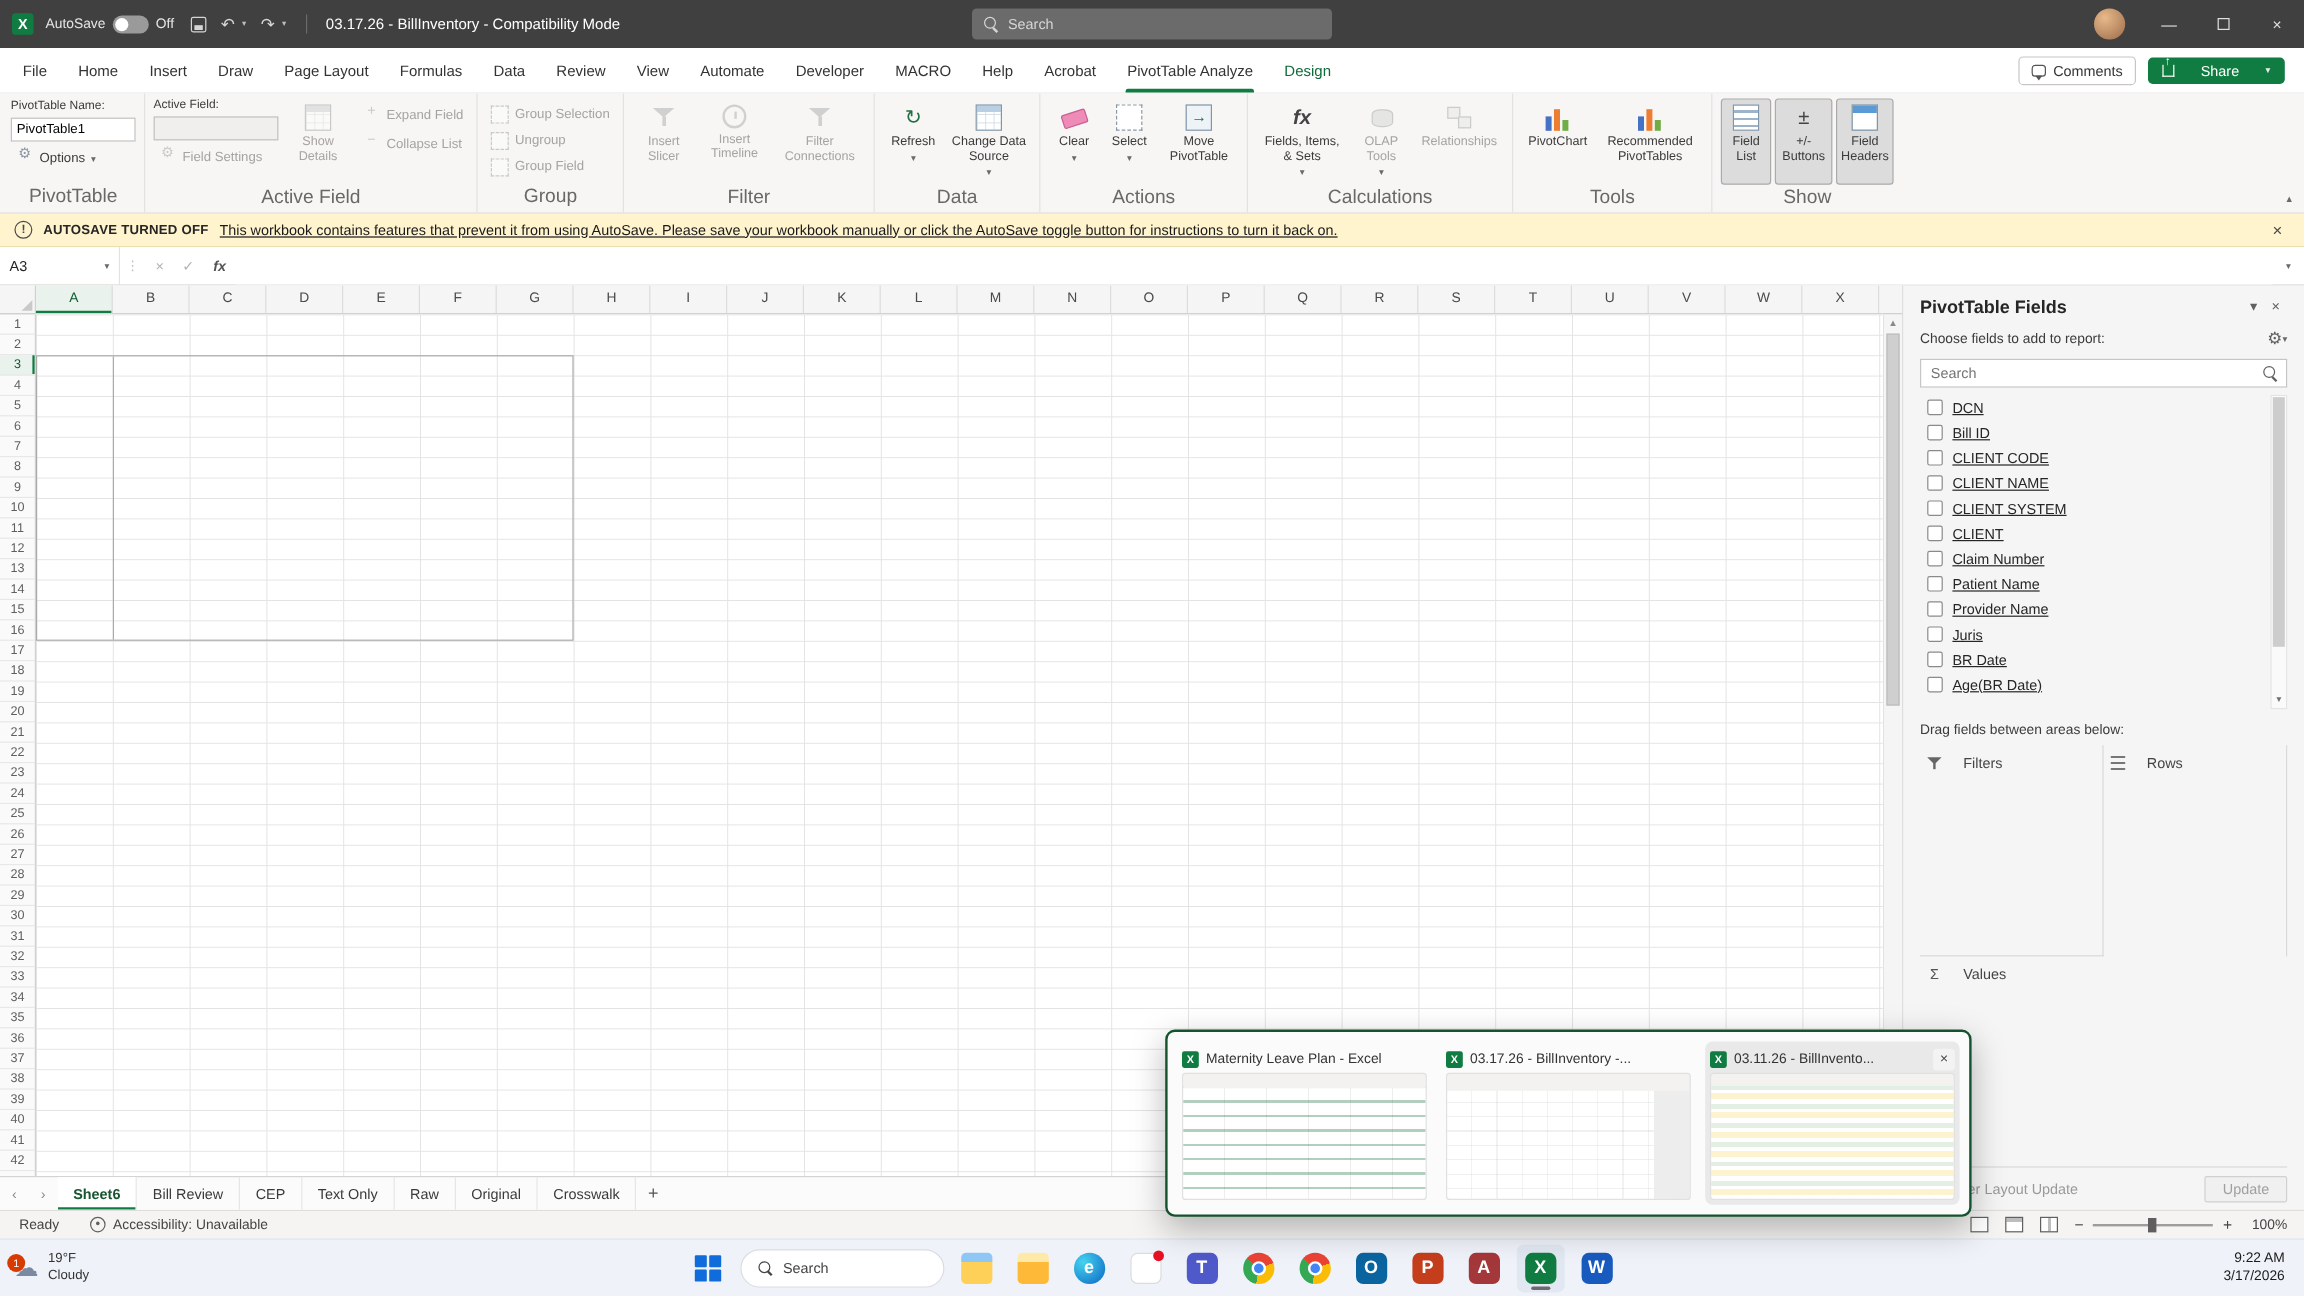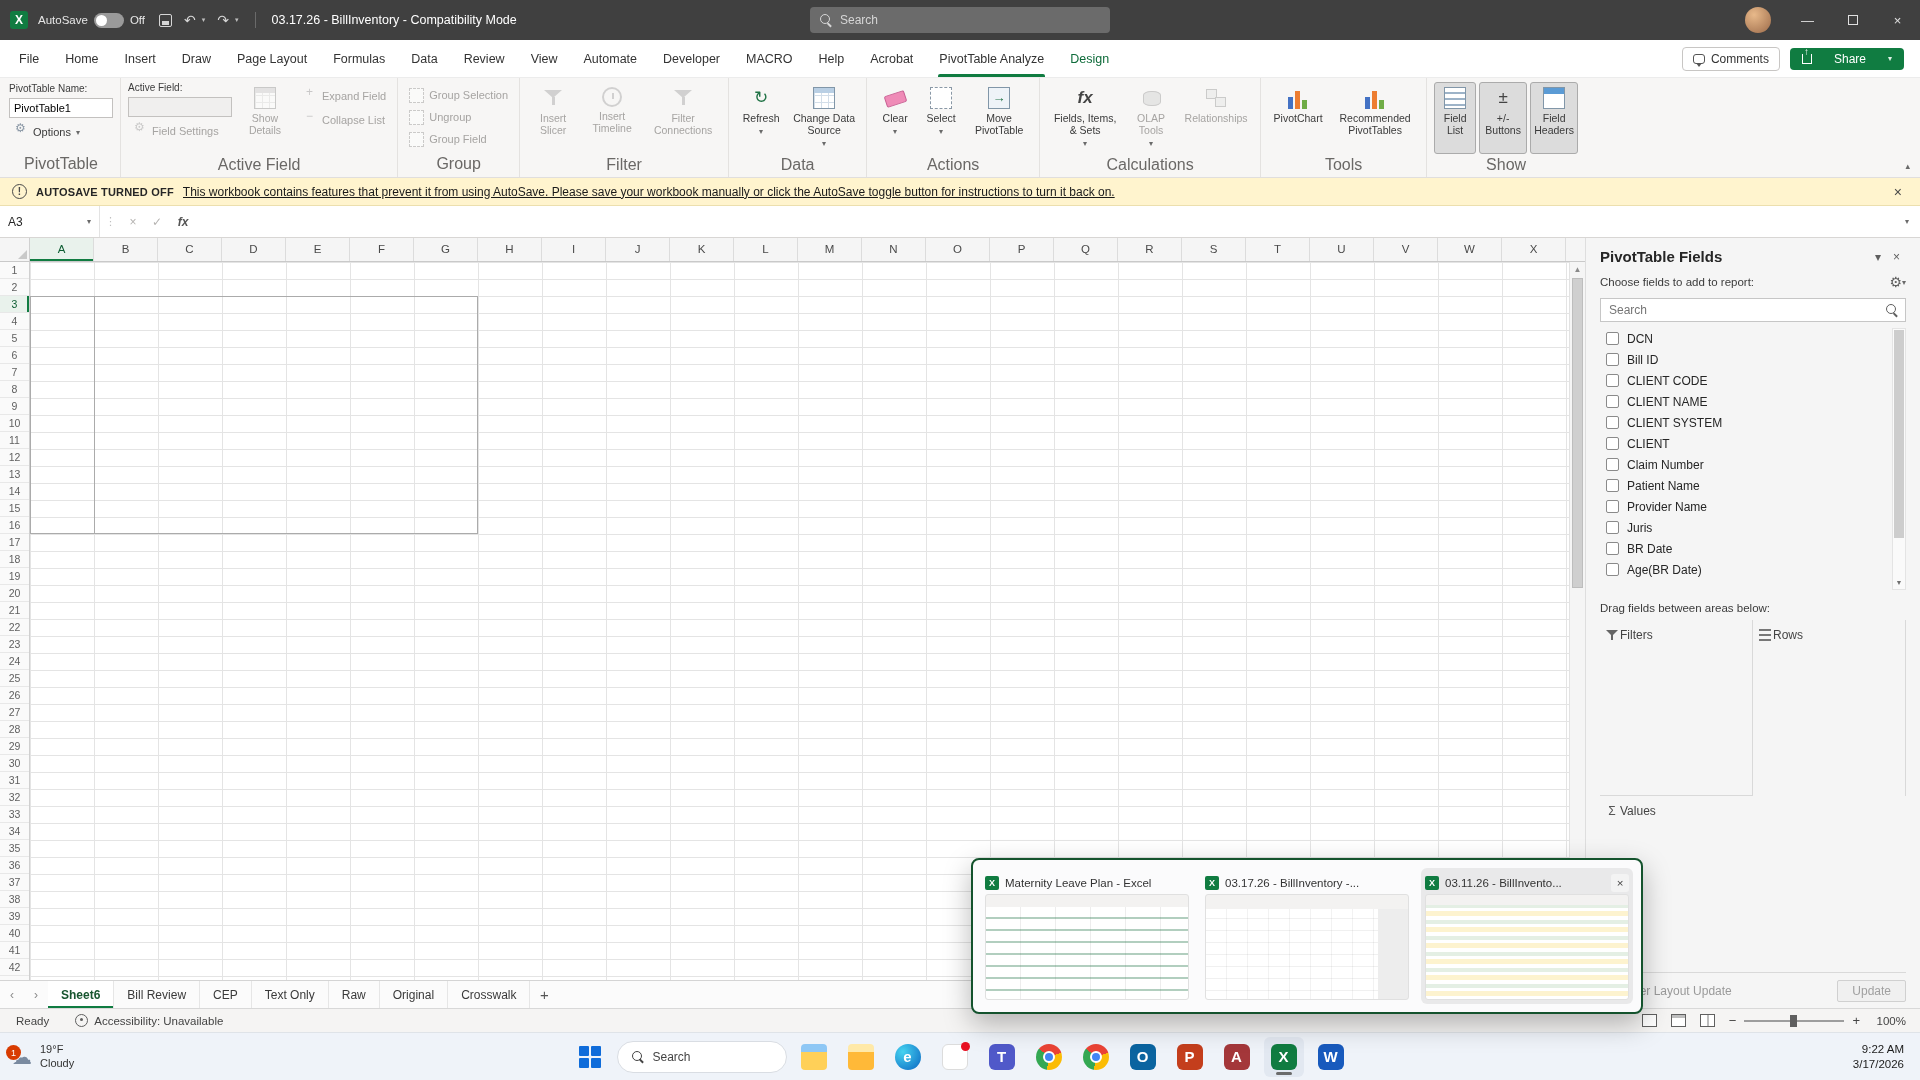--- a/index.html
+++ b/index.html
@@ -134,43 +134,43 @@
   .sheet-tab.active { background:#fff; font-weight:bold; color:#17552f; box-shadow:inset 0 -2px 0 #107c41; }
   .add-sheet { width:28px; display:flex; align-items:center; justify-content:center; color:#555; font-size:15px; }
   .sb-spacer { flex:1; }
   .sb-dots { width:20px; display:flex; align-items:center; justify-content:center; color:#777; }
   .hs-arrow { width:18px; display:flex; align-items:center; justify-content:center; color:#8a8a8a; font-size:10px; }
   .hs-track { width:520px; align-self:center; height:10px; background:#efefef; border-radius:5px; position:relative; margin-right:8px; }
   .hs-thumb { position:absolute; left:2px; top:1px; width:440px; height:8px; background:#cdcdcd; border-radius:4px; }
 
   
   .panel { width:335px; background:#f5f5f5; border-left:1px solid #dedede; display:flex; flex-direction:column; padding:10px 14px 0; }
-  .pf-titlerow { display:flex; align-items:center; }
+  .pf-titlerow { display:flex; }
   .pf-title { flex:1; font-size:15px; font-weight:bold; color:#262626; }
   .pf-hicon { color:#5f5f5f; font-size:12px; padding:0 6px; }
   .pf-choose { display:flex; align-items:center; margin-top:9px; }
   .pf-choose-label { flex:1; font-size:11.5px; color:#3b3b3b; }
   .gear { font-size:14px; color:#5f5f5f; font-style:normal; }
   .pf-search { position:relative; margin-top:8px; }
   .pf-search input { width:100%; height:24px; border:1px solid #c6c6c6; background:#fff; padding:0 26px 0 8px; font-size:12px; outline:none; color:#333; }
   .pf-search .mag { position:absolute; right:8px; top:6px; color:#5f5f5f; }
-  .pf-list-wrap { position:relative; height:262px; margin-top:6px; }
+  .pf-list-wrap { position:relative; height:262px; margin-top:6px;text-decoration:underline; }
   .pf-list { height:100%; overflow:hidden; padding-right:18px; }
   .field-item { height:21px; display:flex; align-items:center; gap:8px; padding-left:6px; font-size:12px; color:#262626; }
   .checkbox { width:13px; height:13px; border:1px solid #8a8a8a; background:#fff; border-radius:2px; flex:none; }
   .checkbox.dis { border-color:#b9b9b9; }
   .pf-scroll { position:absolute; right:0; top:0; bottom:0; width:14px; background:#fafafa; border:1px solid #e4e4e4; }
   .pf-thumb { position:absolute; top:1px; left:1px; width:10px; height:80%; background:#cdcdcd; }
   .pf-down { position:absolute; bottom:0; left:0; width:12px; height:13px; text-align:center; font-size:7px; color:#707070; line-height:13px; }
   .pf-drag { margin-top:12px; font-size:11.5px; color:#3b3b3b; }
   .pf-areas { flex:1; display:grid; grid-template-columns:1fr 1fr; grid-template-rows:1fr 1fr; margin-top:6px; }
   .pf-area { padding:8px 6px; border-bottom:1px solid #d9d9d9; }
   .pf-area.rt { border-right:1px solid #d9d9d9; }
   .pf-area.bot { border-bottom:none; }
-  .pf-area-h { display:flex; gap:2px; align-items:center; color:#444; font-size:12px; }
+  .pf-area-h { display:flex; gap:18px; align-items:center; color:#444; font-size:12px; }
   .qi { width:12px; height:12px; position:relative; flex:none; }
   .qi-filter::before { content:''; position:absolute; left:0; top:1px; border-left:6px solid transparent; border-right:6px solid transparent; border-top:6px solid #666; }
   .qi-filter::after { content:''; position:absolute; left:5px; top:6px; width:2px; height:5px; background:#666; }
   .qi-cols { background:repeating-linear-gradient(90deg,#777 0 2px,transparent 2px 5px); }
   .qi-rows { background:repeating-linear-gradient(180deg,#777 0 2px,transparent 2px 5px); }
   .qi-sigma { font-size:12px; color:#555; line-height:12px; width:12px; text-align:center; }
   .pf-footer { border-top:1px solid #d9d9d9; height:36px; flex:none; display:flex; align-items:center; gap:8px; }
   .pf-defer { font-size:12px; color:#9a9a9a; }
   .pf-update { margin-left:auto; padding:3px 14px; background:#f0f0f0; border:1px solid #d0d0d0; color:#a0a0a0; border-radius:2px; font-size:12px; }
 

